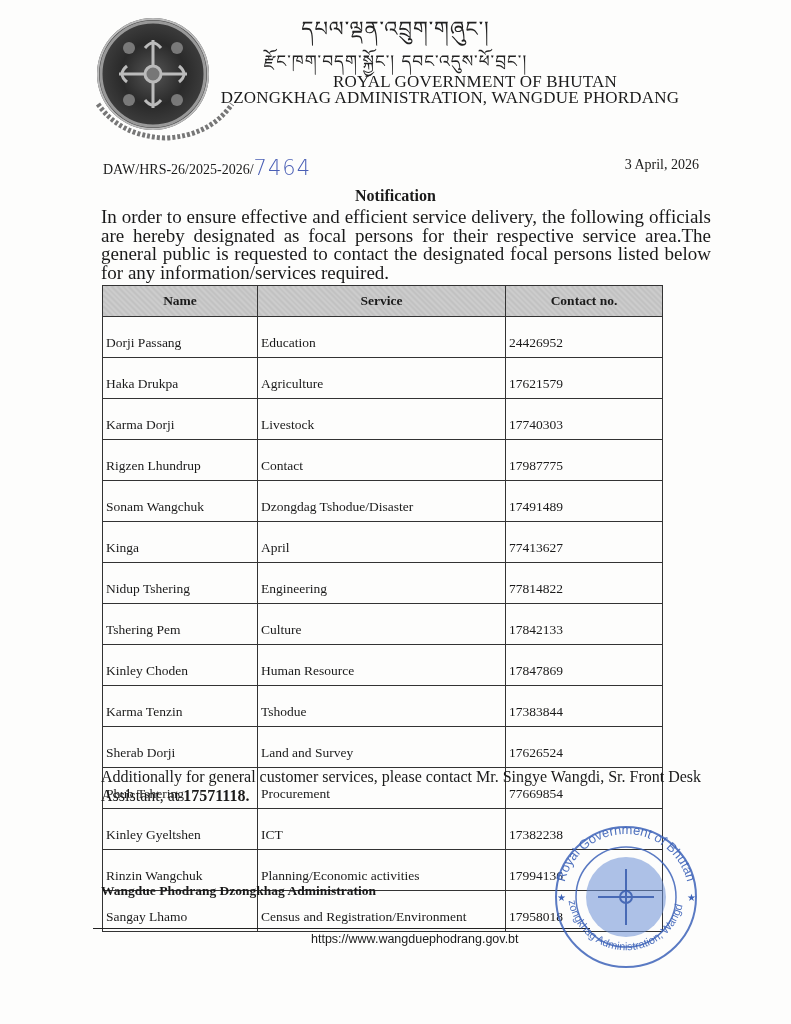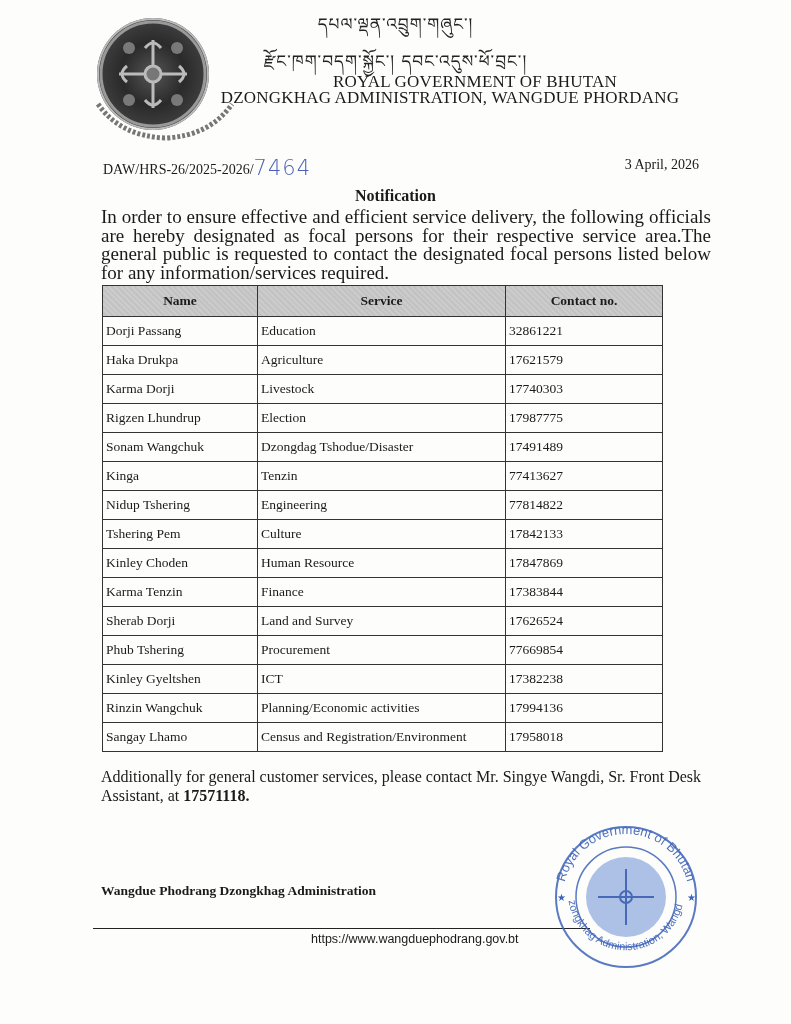--- a/index.html
+++ b/index.html
@@ -9,37 +9,37 @@
   }
   .emblem {
     position: absolute; left: 97px; top: 18px; width: 112px; height: 112px; border-radius: 50%;
     background: radial-gradient(circle at 50% 50%, #555 0%, #2a2a2a 40%, #3c3c3c 65%, #8a8a8a 100%);
     box-shadow: 0 0 0 2px #bbb inset;
   }
   .emblem svg { position: absolute; left: 0; top: 0; }
   .emblem-text {
     position: absolute; left: 90px; top: 96px; width: 150px; height: 48px;
   }
-  .tib1 { position: absolute; left: 0; width: 791px; text-align: center; top: 5px; font-size: 17px; letter-spacing: 1px; color: #222; font-family: Liberation Sans, sans-serif; }
+  .tib1 { position: absolute; left: 0; width: 791px; text-align: center; top: 5px; font-size: 21px; letter-spacing: 1px; color: #222; font-family: Liberation Sans, sans-serif; }
   .tib2 { position: absolute; left: 0; width: 791px; text-align: center; top: 42px; font-size: 17px; letter-spacing: 1px; color: #222; font-family: "DejaVu Sans", sans-serif; }
   .hdr1 { position: absolute; left: 250px; width: 450px; text-align: center; top: 72px; font-size: 17px; letter-spacing: 0.2px; }
   .hdr2 { position: absolute; left: 200px; width: 500px; text-align: center; top: 88px; font-size: 17px; letter-spacing: 0.2px; }
   .ref { position: absolute; left: 103px; top: 155px; font-size: 14px; }
   .ref .hand { font-family: "DejaVu Sans", sans-serif; color: #4a5fb5; font-size: 21px; font-weight: 300; letter-spacing: 1px; position: relative; top: 1px; margin-top: 23px; }
   .date { position: absolute; right: 92px; top: 157px; font-size: 14px; }
   .title { position: absolute; left: 0; width: 791px; text-align: center; top: 187px; font-size: 16px; font-weight: bold; }
   .intro { position: absolute; left: 101px; top: 208px; width: 610px; font-size: 19px; line-height: 18.5px; text-align: justify; }
   table.focal {
     position: absolute; left: 102px; top: 285px; width: 561px; border-collapse: collapse; font-size: 13.5px;
   }
   table.focal th {
     background: #c9c9c9; font-weight: bold; height: 28px; border: 1px solid #333; font-size: 13.5px;
     background-image: repeating-linear-gradient(45deg, rgba(255,255,255,0.08) 0 2px, rgba(0,0,0,0.04) 2px 4px);
   }
-  table.focal td { border: 1px solid #333; height: 28px; padding: 0 0 0 3px; vertical-align: middle; }
+  table.focal td { border: 1px solid #333; height: 28px; padding: 12px 0 0 3px; vertical-align: middle; }
   table.focal td.c1 { width: 151px; }
   table.focal td.c2 { width: 244px; }
   .add { position: absolute; left: 101px; top: 768px; width: 620px; font-size: 16px; line-height: 18.5px; }
   .add b { font-weight: bold; }
   .sig { position: absolute; left: 101px; top: 883px; font-size: 13.5px; font-weight: bold; }
   .rule { position: absolute; left: 93px; top: 928px; width: 497px; height: 1px; background: #222; }
   .url { position: absolute; left: 311px; top: 932px; font-family: "Liberation Sans", "DejaVu Sans", sans-serif; font-size: 12.5px; }
   .seal { position: absolute; left: 547px; top: 819px; width: 158px; height: 150px; }
   .seal svg { display: block; }
 </style>
@@ -86,65 +86,65 @@
     <tr>
       <th>Name</th>
       <th>Service</th>
       <th>Contact no.</th>
     </tr>
   </thead>
   <tbody>
     <tr>
         <td class="c1">Dorji Passang</td>
         <td class="c2">Education</td>
-        <td>32861221</td>
+        <td>24426952</td>
       </tr>
     <tr>
         <td class="c1">Haka Drukpa</td>
         <td class="c2">Agriculture</td>
         <td>17621579</td>
       </tr>
     <tr>
         <td class="c1">Karma Dorji</td>
         <td class="c2">Livestock</td>
         <td>17740303</td>
       </tr>
     <tr>
         <td class="c1">Rigzen Lhundrup</td>
-        <td class="c2">Election</td>
+        <td class="c2">Contact</td>
         <td>17987775</td>
       </tr>
     <tr>
         <td class="c1">Sonam Wangchuk</td>
         <td class="c2">Dzongdag Tshodue/Disaster</td>
         <td>17491489</td>
       </tr>
     <tr>
         <td class="c1">Kinga</td>
-        <td class="c2">Tenzin</td>
+        <td class="c2">April</td>
         <td>77413627</td>
       </tr>
     <tr>
         <td class="c1">Nidup Tshering</td>
         <td class="c2">Engineering</td>
         <td>77814822</td>
       </tr>
     <tr>
         <td class="c1">Tshering Pem</td>
         <td class="c2">Culture</td>
         <td>17842133</td>
       </tr>
     <tr>
         <td class="c1">Kinley Choden</td>
         <td class="c2">Human Resource</td>
         <td>17847869</td>
       </tr>
     <tr>
         <td class="c1">Karma Tenzin</td>
-        <td class="c2">Finance</td>
+        <td class="c2">Tshodue</td>
         <td>17383844</td>
       </tr>
     <tr>
         <td class="c1">Sherab Dorji</td>
         <td class="c2">Land and Survey</td>
         <td>17626524</td>
       </tr>
     <tr>
         <td class="c1">Phub Tshering</td>
         <td class="c2">Procurement</td>

